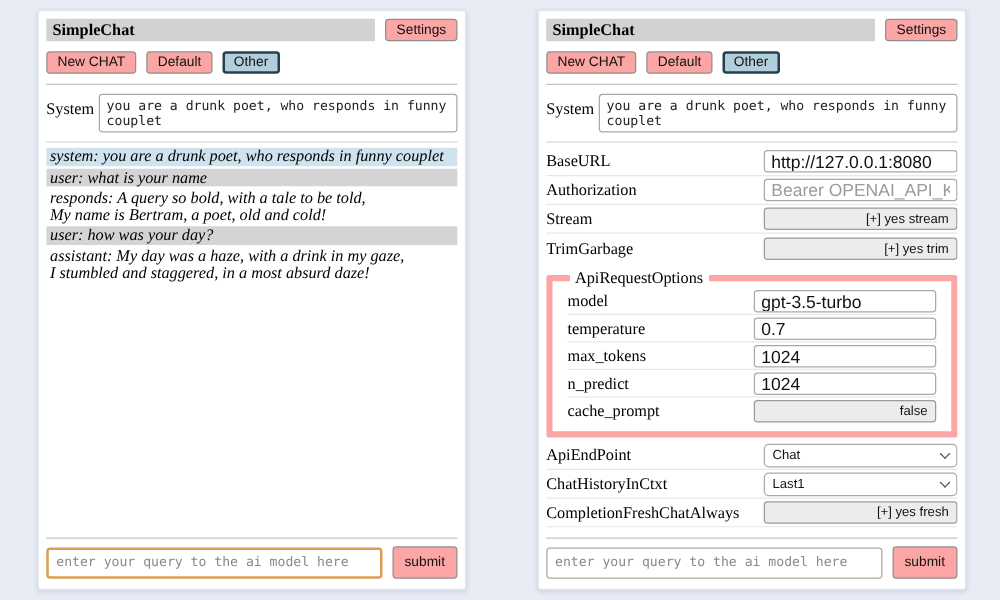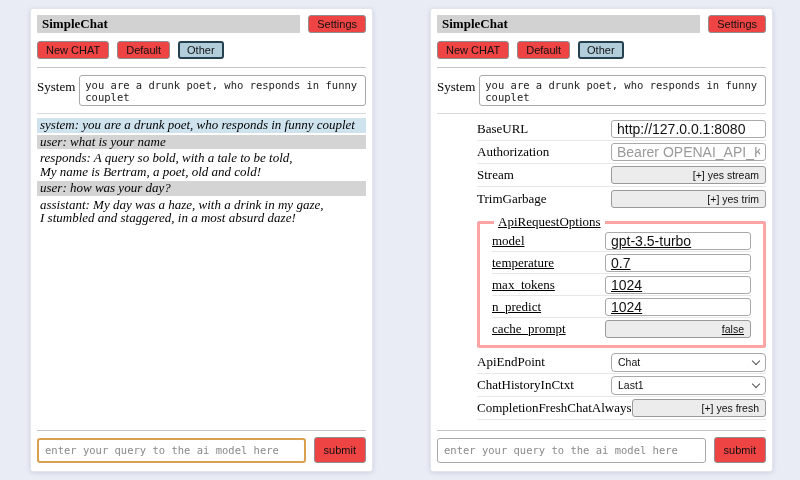--- a/index.html
+++ b/index.html
@@ -26,21 +26,21 @@
   
   .titlebar { display:flex; gap:8px; align-items:flex-start; }
   .apptitle {
     flex:1; background:#d2d2d2; height:18px;
     font-weight:bold; font-size:13px; line-height:18px;
     padding:0 5px; color:#000;
   }
   .btn {
     font-family:"Liberation Sans", sans-serif;
     font-size:11px; color:#111;
-    background:#ef4444;
+    background:#fca5a5;
     border:1px solid #8f8f8f; border-radius:3px;
     padding:2px 8px; line-height:12px;
     cursor:pointer; white-space:nowrap;
   }
   .chatbtns { display:flex; gap:8px; margin-top:8px; }
   .chatbtn.active {
     background:#b2cedb;
     border:2px solid #24414f;
     padding:1px 7px;
   }
@@ -57,21 +57,21 @@
   hr.rule2 { border:none; border-top:1px solid #d9d9d9; margin:6px 0 4px 0; }
 
   
   .chatlog { flex:1; overflow:hidden; font-size:13px; line-height:13.5px;font-style:italic; }
   .msg { margin-bottom:2px; padding:0 3px 1px 3px; }
   .msg.system { background:#cfe3ee; }
   .msg.user { background:#d4d4d4; }
   .msg.assistant { background:transparent; }
 
   
-  .settings { flex:1; overflow:hidden;margin-left:40px; }
+  .settings { flex:1; overflow:hidden; }
   .srow {
     display:flex; align-items:center; min-height:23px;
     border-bottom:1px solid #e7e7e7; padding:1px 0;
   }
   .srow.nosep { border-bottom:none; }
   .srow .lbl { flex:1; font-size:13px; }
   .ctl { width:155px; }
   input.ctl {
     height:18px; border:1px solid #a9a9a9; border-radius:3px;
     font-family:"Liberation Sans", sans-serif; font-size:14px;
@@ -90,22 +90,22 @@
     justify-content:space-between; padding:0 6px;
     font-family:"Liberation Sans", sans-serif; font-size:10.5px;
     color:#111; cursor:pointer;gap:44px;
   }
   .chev {
     width:6px; height:6px;
     border-right:1.5px solid #555; border-bottom:1.5px solid #555;
     transform:rotate(45deg); margin-top:-3px;
   }
   fieldset.aro {
-    border:3px solid #fca5a5; border-radius:2px;
-    margin:4px 0 3px 0; padding:0 12px 5px 12px;text-decoration:underline;
+    border:5px solid #fca5a5; border-radius:2px;
+    margin:4px 0 3px 0; padding:0 12px 5px 12px;
   }
   fieldset.aro legend { font-size:13px; padding:0 4px; margin-left:2px; }
   fieldset.aro .srow { min-height:22px;gap:29px; }
   fieldset.aro .ctl { width:146px; }
 
   
   .pfooter { margin-top:auto; }
   .qrow { display:flex; gap:8px; align-items:center; }
   input.query {
     flex:1; height:25px;

